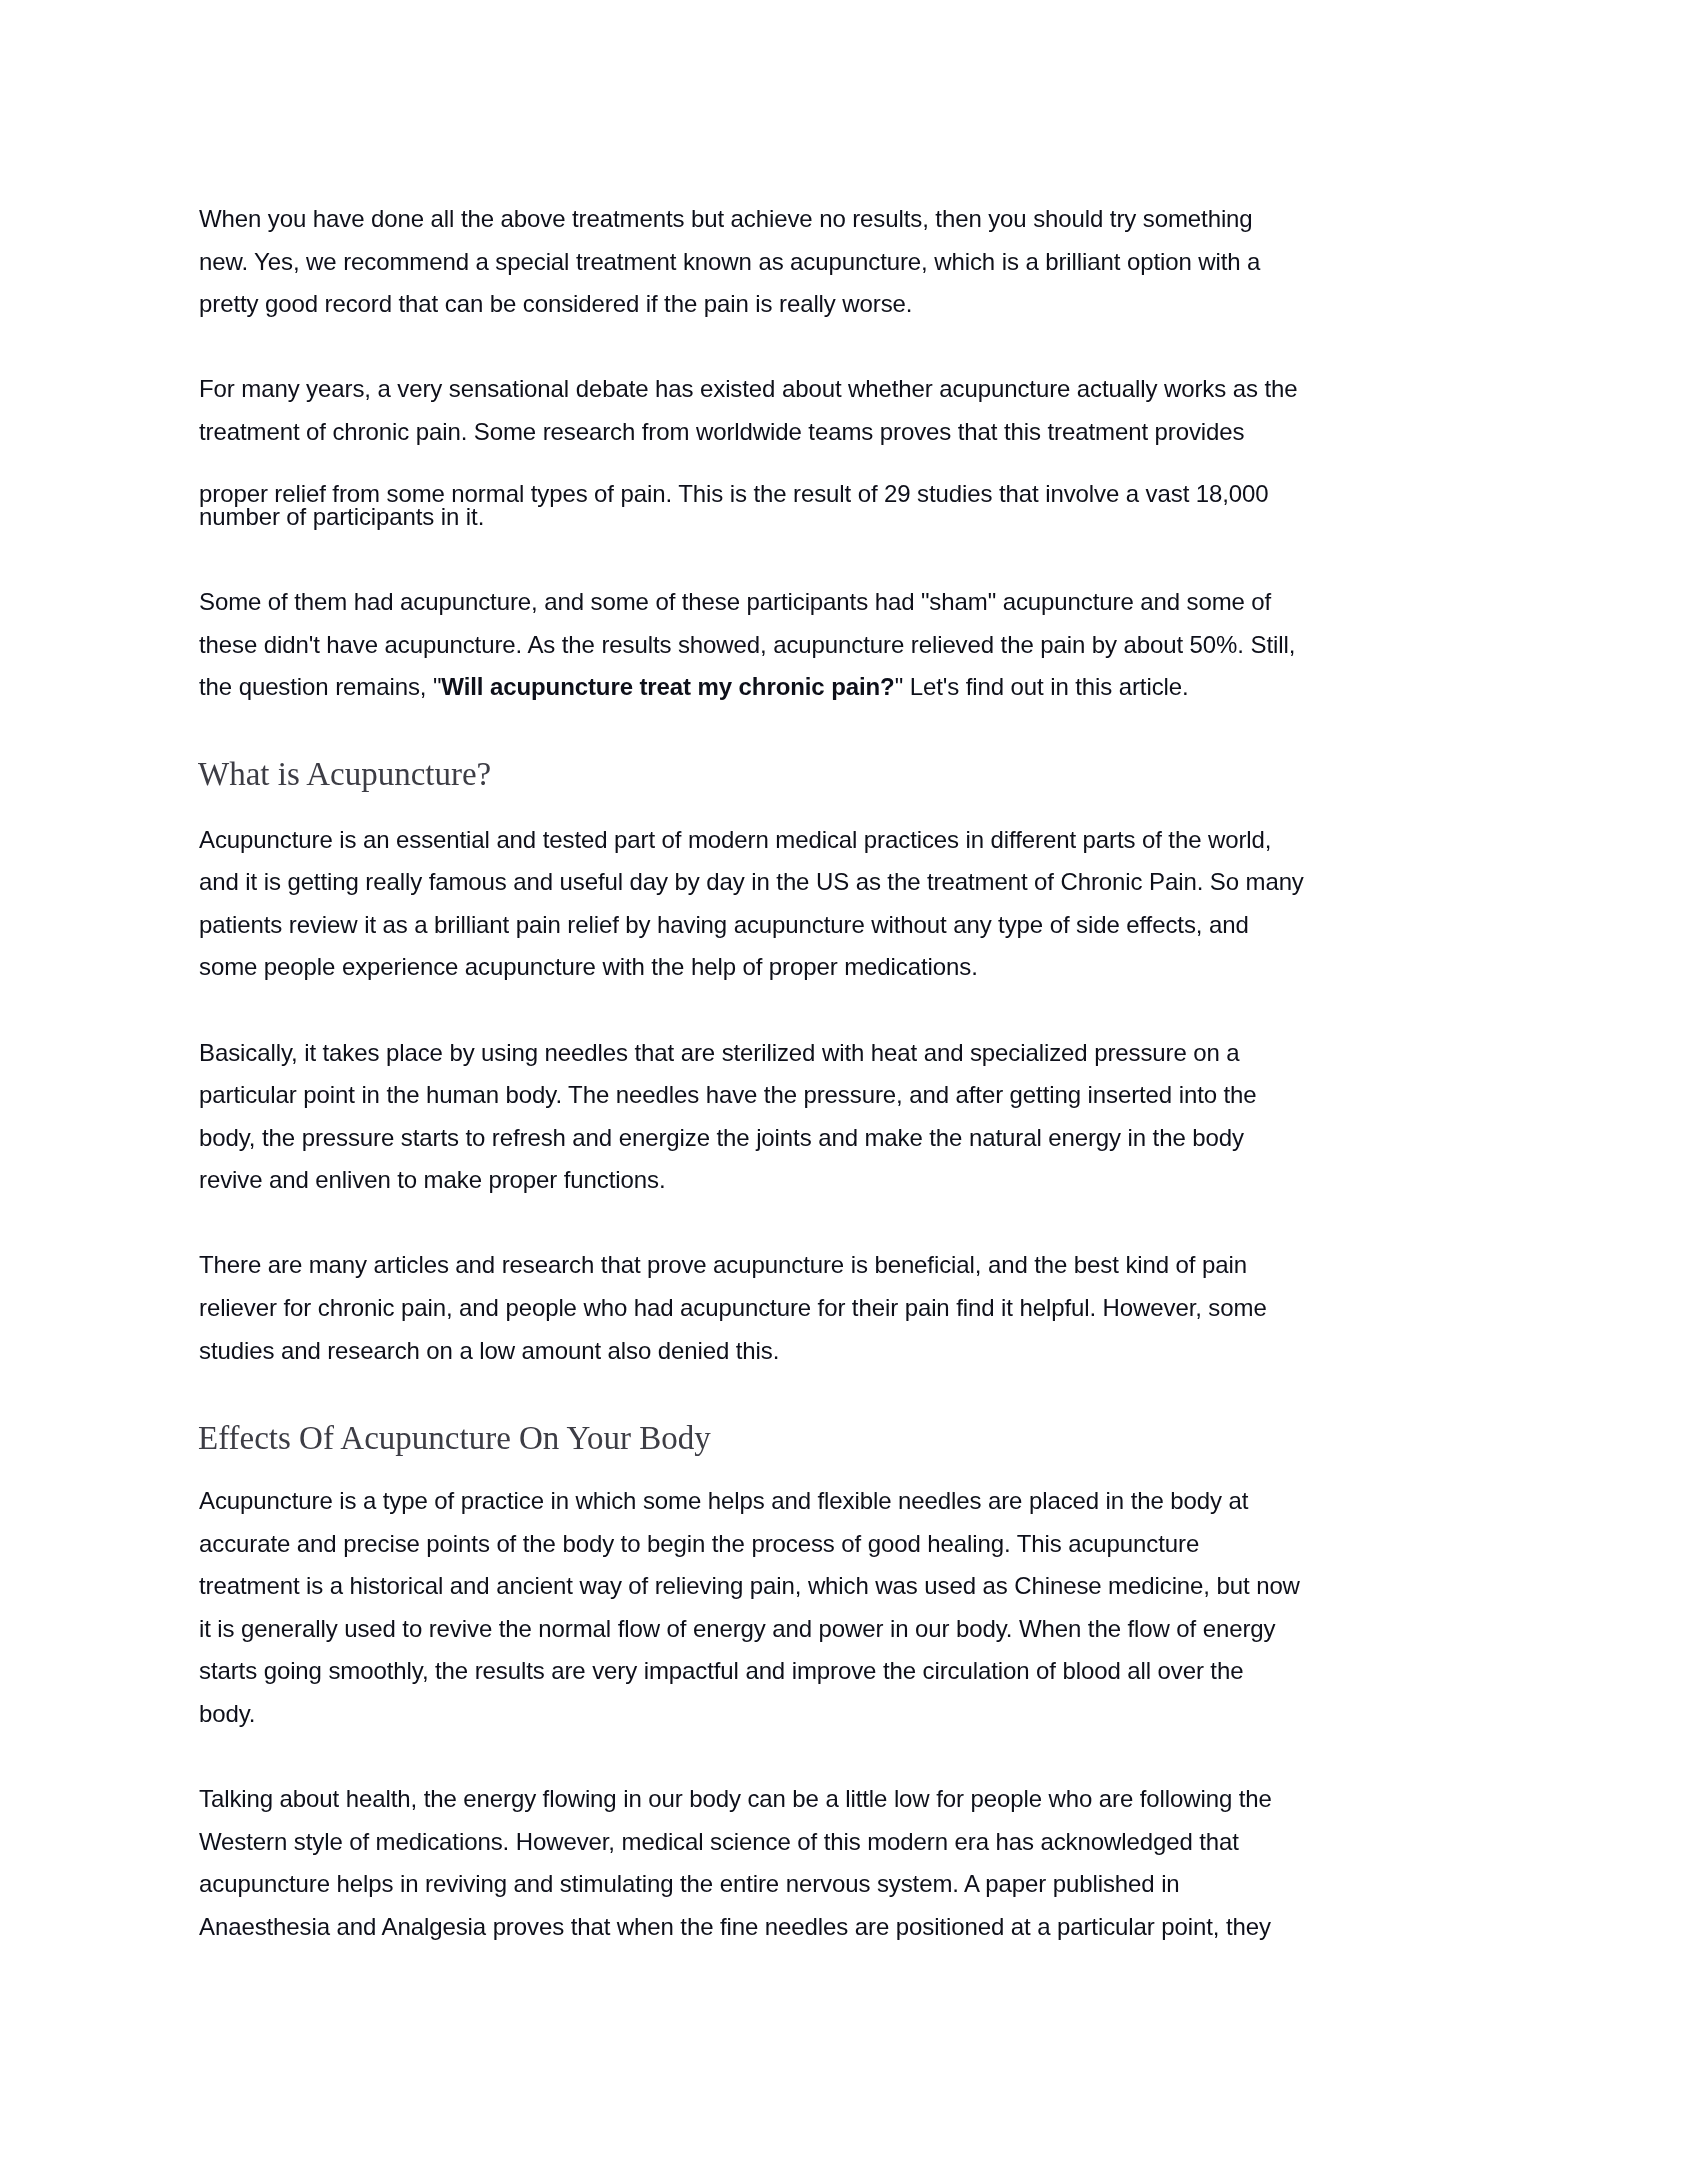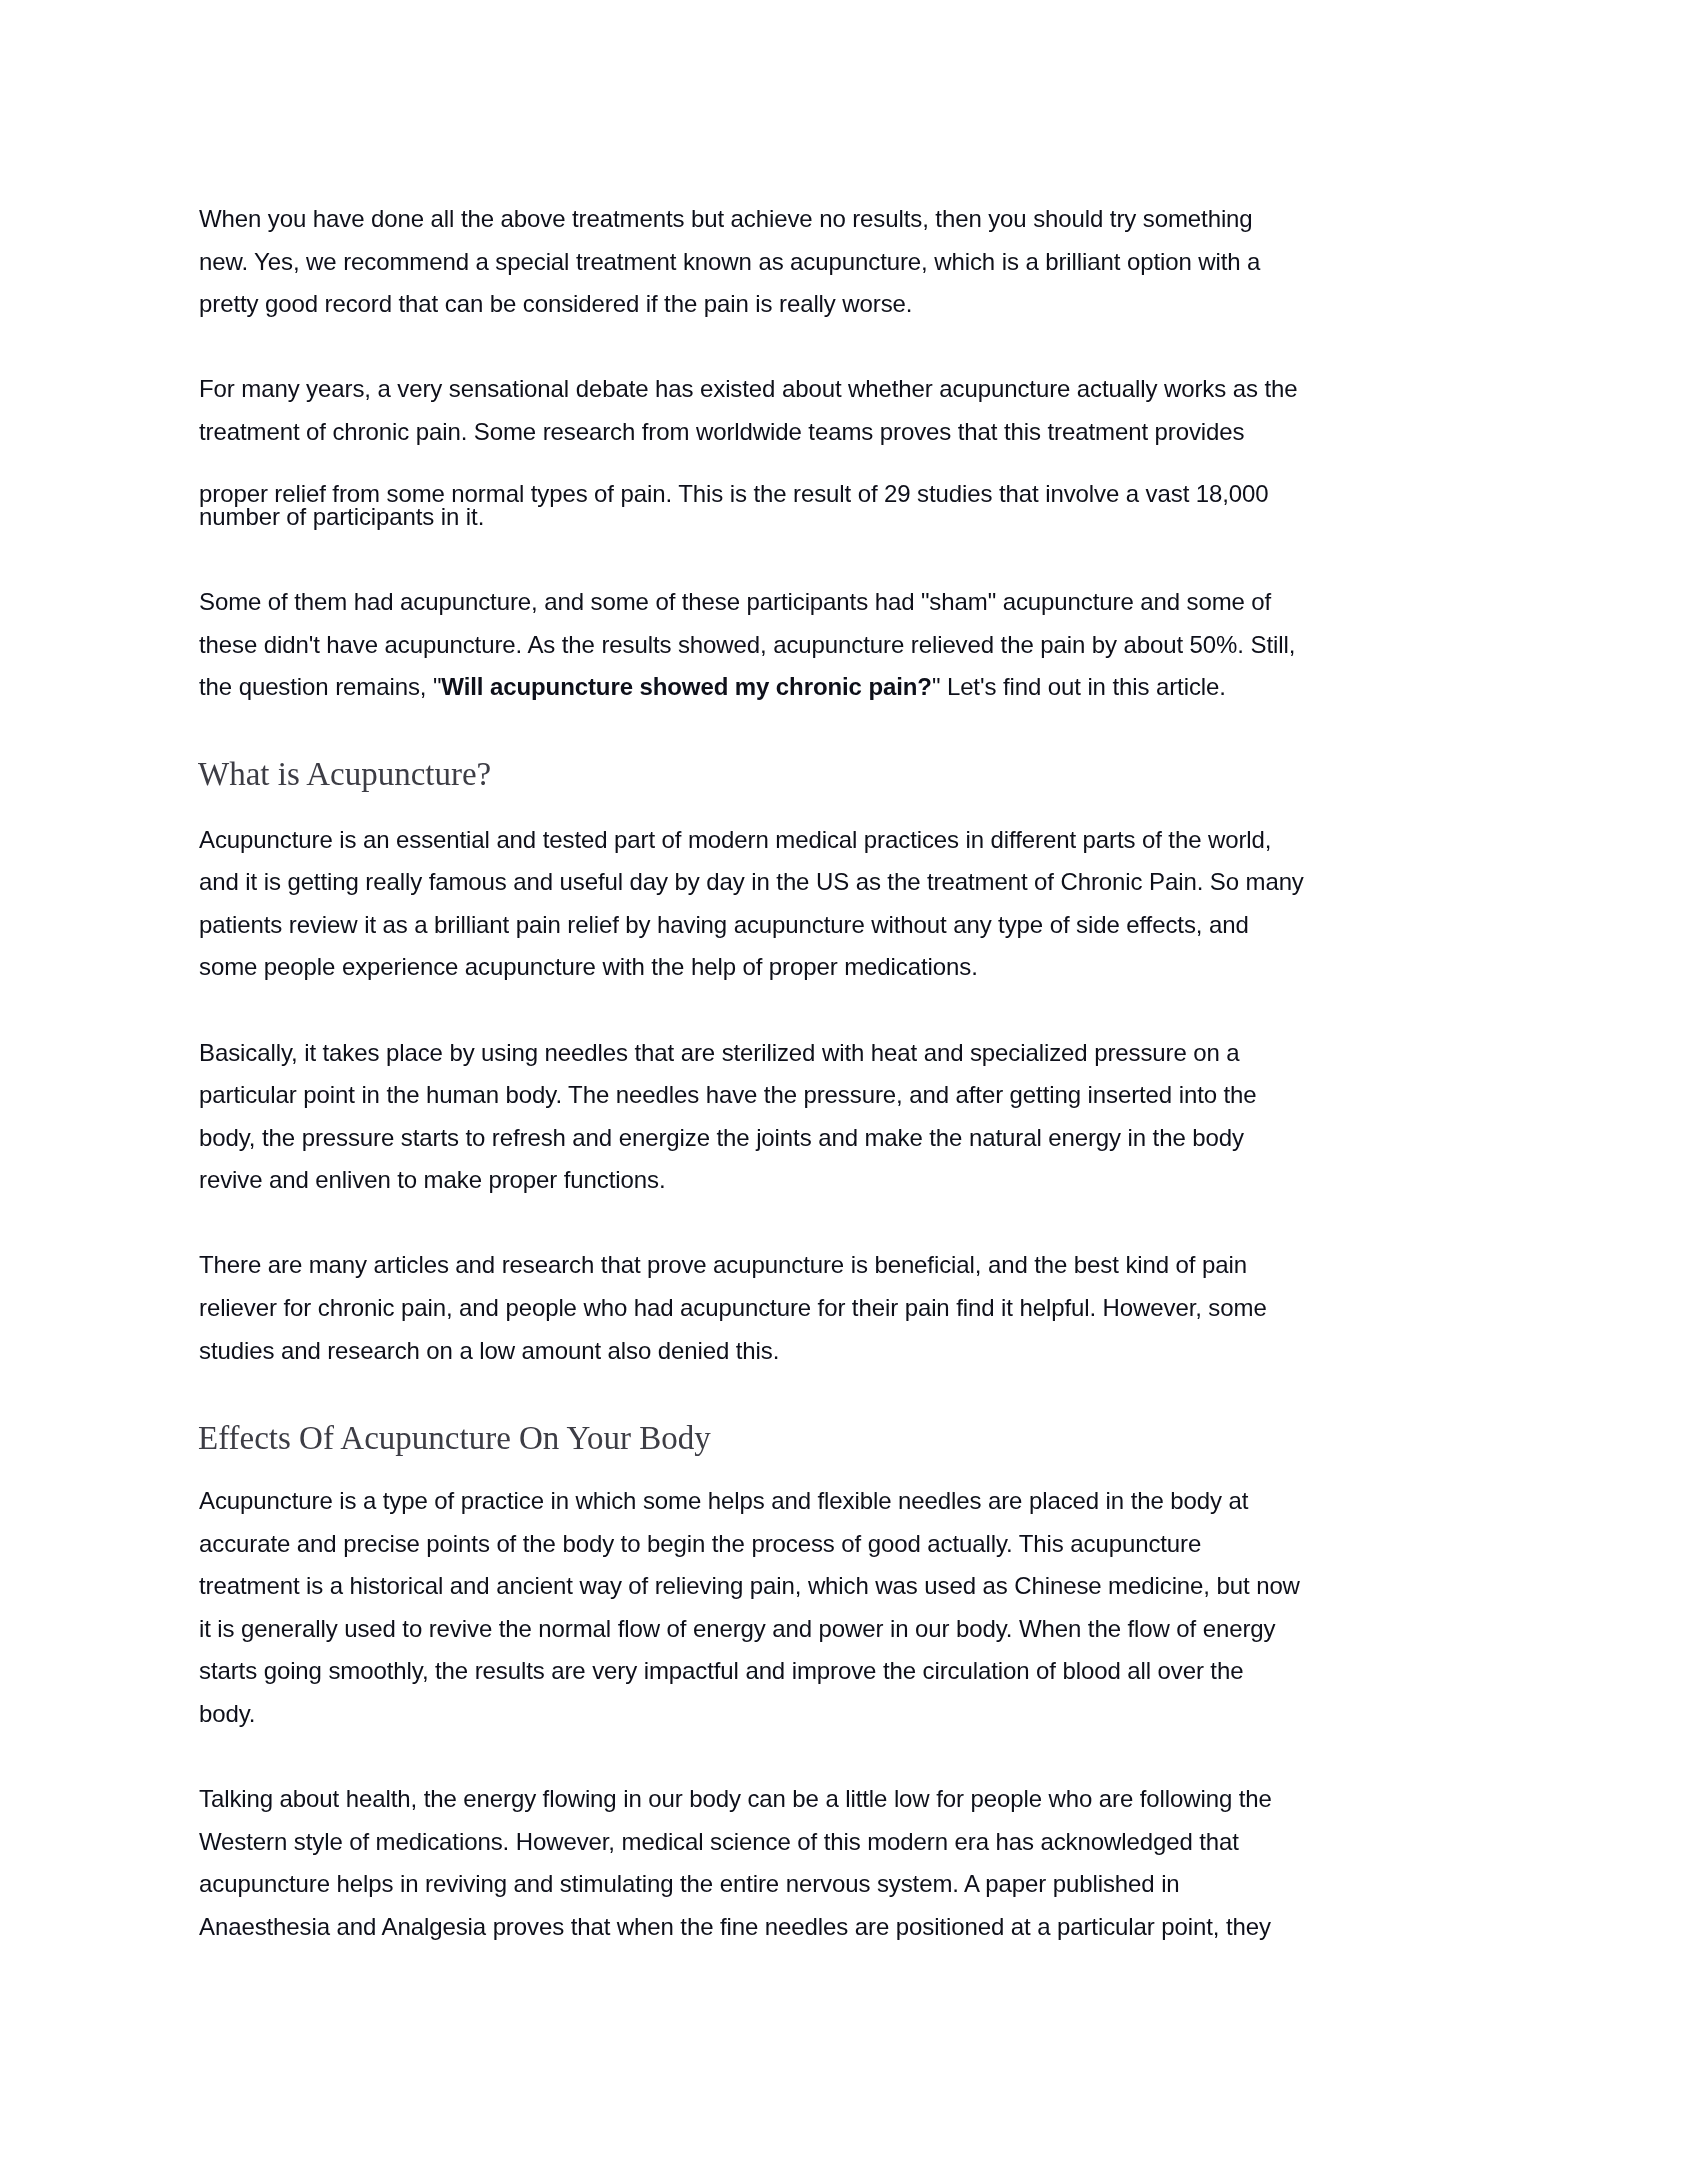--- a/index.html
+++ b/index.html
@@ -33,21 +33,21 @@
   <div>
     <div class="line" style="top:367px">For many years, a very sensational debate has existed about whether acupuncture actually works as the</div>
     <div class="line" style="top:410px">treatment of chronic pain. Some research from worldwide teams proves that this treatment provides</div>
     <div class="line" style="top:472px">proper relief from some normal types of pain. This is the result of 29 studies that involve a vast 18,000</div>
     <div class="line" style="top:495px">number of participants in it.</div>
   </div>
 
   <div>
     <div class="line" style="top:580px">Some of them had acupuncture, and some of these participants had "sham" acupuncture and some of</div>
     <div class="line" style="top:623px">these didn't have acupuncture. As the results showed, acupuncture relieved the pain by about 50%. Still,</div>
-    <div class="line" style="top:665px"><span>the question remains, "</span><b>Will acupuncture showed my chronic pain?</b><span>" Let's find out in this article.</span></div>
+    <div class="line" style="top:665px"><span>the question remains, "</span><b>Will acupuncture treat my chronic pain?</b><span>" Let's find out in this article.</span></div>
   </div>
 
   <h2 class="heading" style="top:750px">What is Acupuncture?</h2>
 
   <div>
     <div class="line" style="top:818px">Acupuncture is an essential and tested part of modern medical practices in different parts of the world,</div>
     <div class="line" style="top:860px">and it is getting really famous and useful day by day in the US as the treatment of Chronic Pain. So many</div>
     <div class="line" style="top:903px">patients review it as a brilliant pain relief by having acupuncture without any type of side effects, and</div>
     <div class="line" style="top:945px">some people experience acupuncture with the help of proper medications.</div>
   </div>
@@ -62,21 +62,21 @@
   <div>
     <div class="line" style="top:1243px">There are many articles and research that prove acupuncture is beneficial, and the best kind of pain</div>
     <div class="line" style="top:1286px">reliever for chronic pain, and people who had acupuncture for their pain find it helpful. However, some</div>
     <div class="line" style="top:1329px">studies and research on a low amount also denied this.</div>
   </div>
 
   <h2 class="heading" style="top:1414px">Effects Of Acupuncture On Your Body</h2>
 
   <div>
     <div class="line" style="top:1479px">Acupuncture is a type of practice in which some helps and flexible needles are placed in the body at</div>
-    <div class="line" style="top:1522px">accurate and precise points of the body to begin the process of good actually. This acupuncture</div>
+    <div class="line" style="top:1522px">accurate and precise points of the body to begin the process of good healing. This acupuncture</div>
     <div class="line" style="top:1564px">treatment is a historical and ancient way of relieving pain, which was used as Chinese medicine, but now</div>
     <div class="line" style="top:1607px">it is generally used to revive the normal flow of energy and power in our body. When the flow of energy</div>
     <div class="line" style="top:1649px">starts going smoothly, the results are very impactful and improve the circulation of blood all over the</div>
     <div class="line" style="top:1692px">body.</div>
   </div>
 
   <div>
     <div class="line" style="top:1777px">Talking about health, the energy flowing in our body can be a little low for people who are following the</div>
     <div class="line" style="top:1820px">Western style of medications. However, medical science of this modern era has acknowledged that</div>
     <div class="line" style="top:1862px">acupuncture helps in reviving and stimulating the entire nervous system. A paper published in</div>

